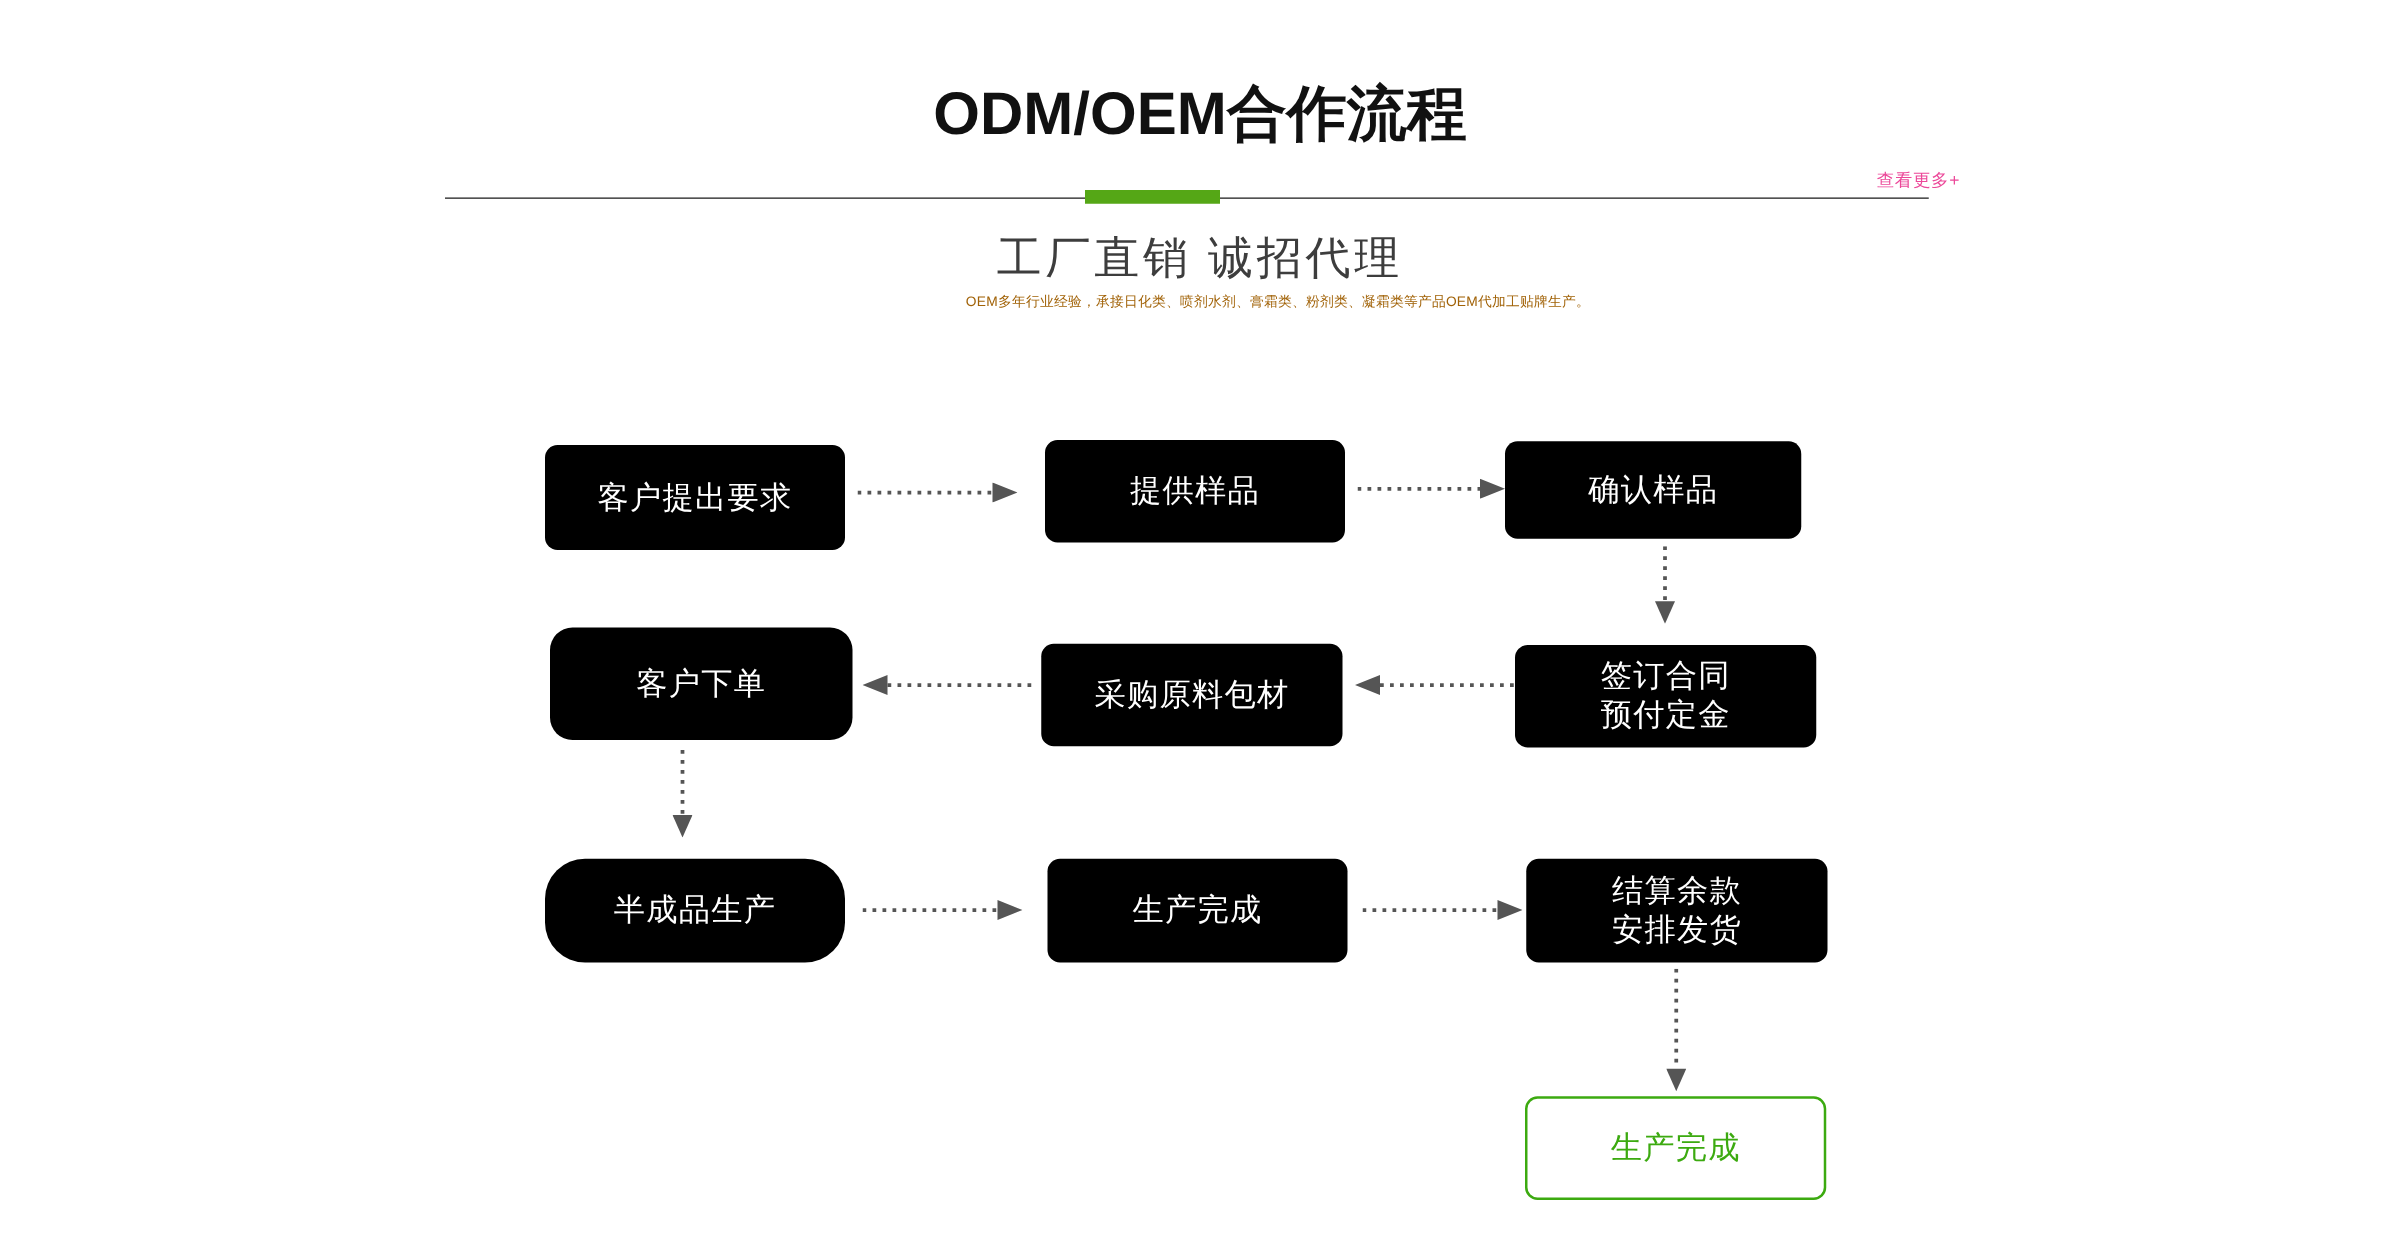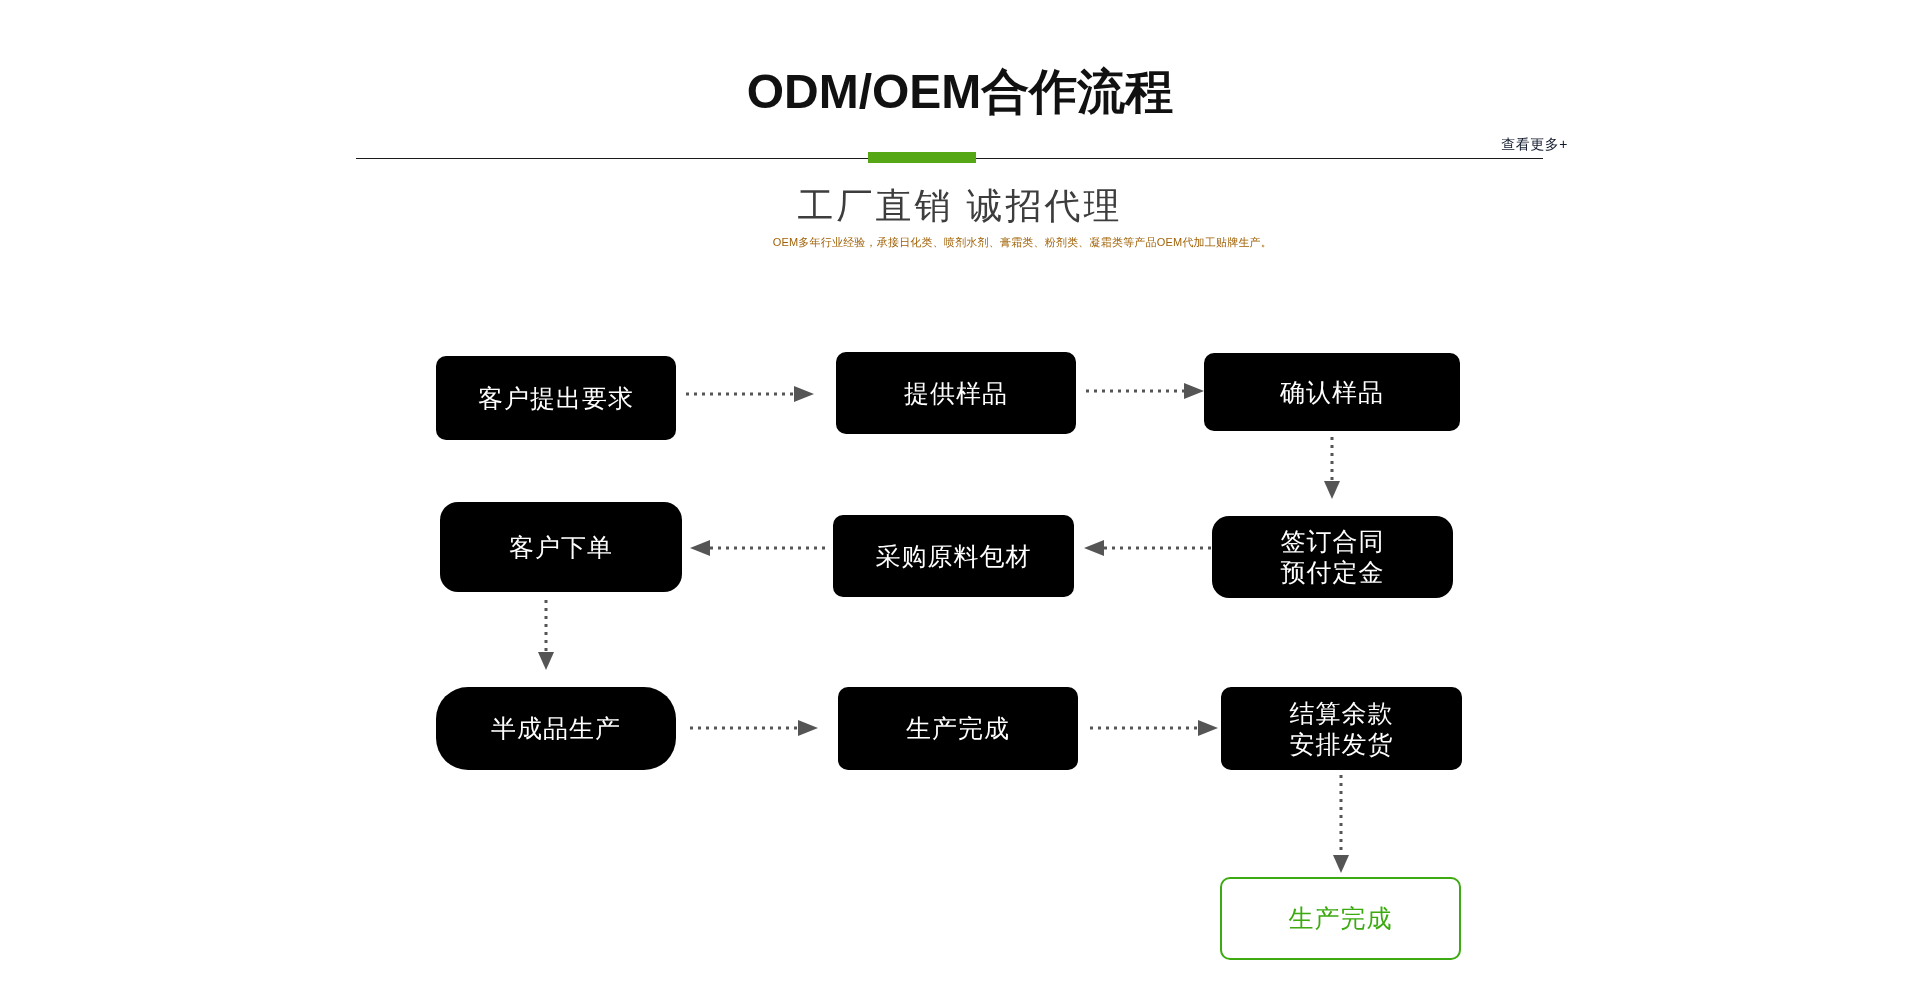--- a/index.html
+++ b/index.html
@@ -56,21 +56,21 @@
     width: 108px;
     height: 11px;
     background: #55a716;
   }
 
   .more-link {
     position: absolute;
     right: 376px;
     top: 136px;
     font-size: 14px;
-    color: #0f172a;
+    color: #ec4899;
     letter-spacing: 0.5px;
     white-space: nowrap;
     text-decoration: none;
   }
 
   
   .sub-title {
     position: absolute;
     left: 0;
     top: 182px;
@@ -161,21 +161,21 @@
 
     <div class="node" style="left:836px; top:352px; width:240px; height:82px;">提供样品</div>
 
     <div class="arrow" style="left:1086px; top:383px;">
       <svg width="118" height="16" viewBox="0 0 118 16">
         <line x1="0" y1="8" x2="98" y2="8" stroke="#555555" stroke-width="3" stroke-dasharray="3 5" stroke-linecap="butt"></line>
         <polygon points="98,0 118,8 98,16" fill="#555555"></polygon>
       </svg>
     </div>
 
-    <div class="node" style="left:1204px; top:353px; width:256px; height:78px;">确认样品</div>
+    <div class="node" style="left:1204px; top:353px; width:237px; height:78px;">确认样品</div>
 
     <div class="arrow" style="left:1324px; top:437px;">
       <svg width="16" height="62" viewBox="0 0 16 62">
         <line x1="8" y1="0" x2="8" y2="44" stroke="#555555" stroke-width="3" stroke-dasharray="3 5" stroke-linecap="butt"></line>
         <polygon points="0,44 16,44 8,62" fill="#555555"></polygon>
       </svg>
     </div>
 
     <div class="node" style="left:440px; top:502px; width:242px; height:90px;border-radius:18px;">客户下单</div>
 
@@ -188,21 +188,21 @@
 
     <div class="node" style="left:833px; top:515px; width:241px; height:82px;">采购原料包材</div>
 
     <div class="arrow" style="left:1084px; top:540px;">
       <svg width="128" height="16" viewBox="0 0 128 16">
         <polygon points="0,8 20,0 20,16" fill="#555555"></polygon>
         <line x1="20" y1="8" x2="128" y2="8" stroke="#555555" stroke-width="3" stroke-dasharray="3 5" stroke-linecap="butt"></line>
       </svg>
     </div>
 
-    <div class="node" style="left:1212px; top:516px; width:241px; height:82px;border-radius:17px;">签订合同
+    <div class="node" style="left:1212px; top:516px; width:241px; height:82px;">签订合同
 预付定金</div>
 
     <div class="arrow" style="left:538px; top:600px;">
       <svg width="16" height="70" viewBox="0 0 16 70">
         <line x1="8" y1="0" x2="8" y2="52" stroke="#555555" stroke-width="3" stroke-dasharray="3 5" stroke-linecap="butt"></line>
         <polygon points="0,52 16,52 8,70" fill="#555555"></polygon>
       </svg>
     </div>
 
     <div class="node" style="left:436px; top:687px; width:240px; height:83px;border-radius:32px;">半成品生产</div>

